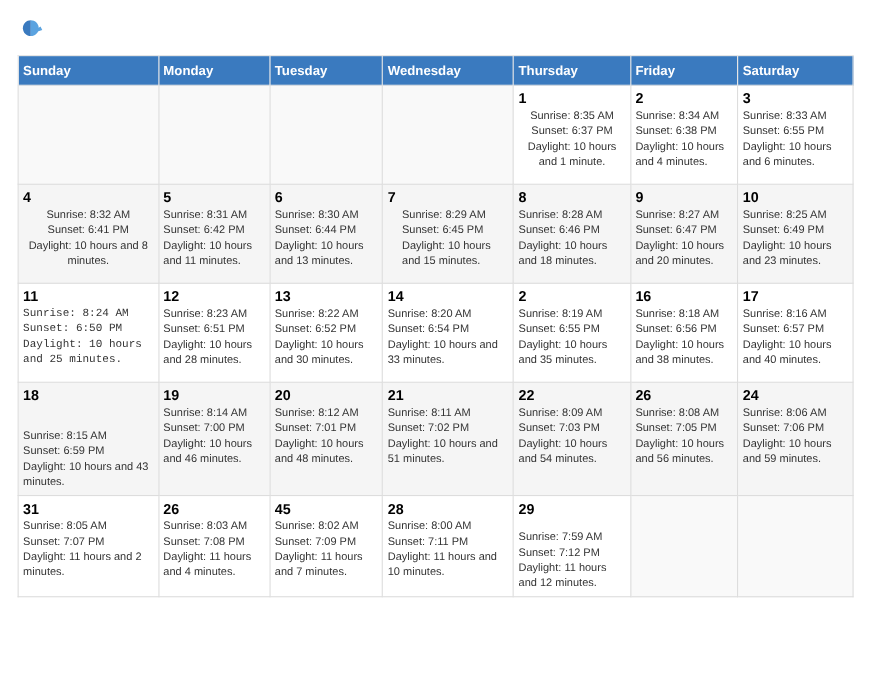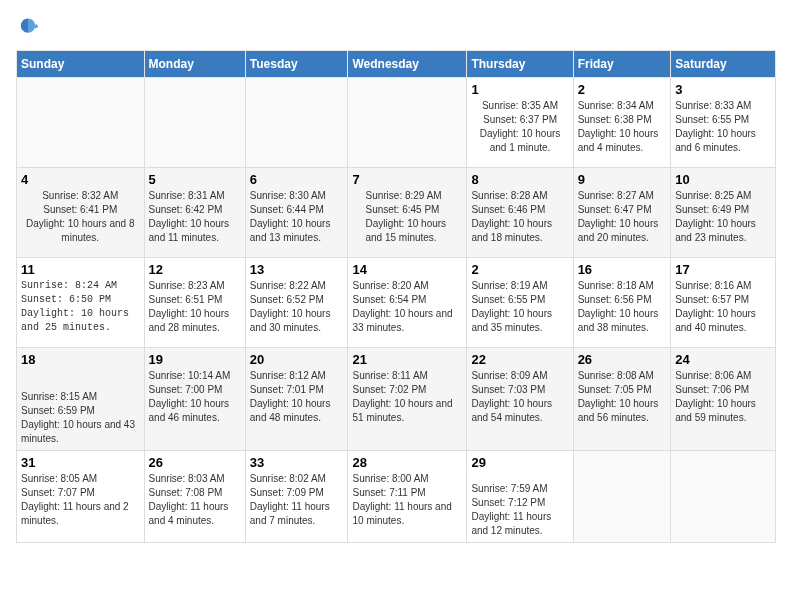--- a/index.html
+++ b/index.html
@@ -237,21 +237,21 @@
       </tr>
       <tr>
         <td>
           <div class="day-number">18</div>
           <div class="day-info" style="white-space: pre-line; margin-top: 23px;">Sunrise: 8:15 AM
 Sunset: 6:59 PM
 Daylight: 10 hours and 43 minutes.</div>
         </td>
         <td>
           <div class="day-number">19</div>
-          <div class="day-info" style="white-space: pre-line;">Sunrise: 10:14 AM
+          <div class="day-info" style="white-space: pre-line;">Sunrise: 8:14 AM
 Sunset: 7:00 PM
 Daylight: 10 hours and 46 minutes.</div>
         </td>
         <td>
           <div class="day-number">20</div>
           <div class="day-info" style="white-space: pre-line;">Sunrise: 8:12 AM
 Sunset: 7:01 PM
 Daylight: 10 hours and 48 minutes.</div>
         </td>
         <td>
@@ -286,21 +286,21 @@
 Sunset: 7:07 PM
 Daylight: 11 hours and 2 minutes.</div>
         </td>
         <td>
           <div class="day-number">26</div>
           <div class="day-info" style="white-space: pre-line;">Sunrise: 8:03 AM
 Sunset: 7:08 PM
 Daylight: 11 hours and 4 minutes.</div>
         </td>
         <td>
-          <div class="day-number">33</div>
+          <div class="day-number">45</div>
           <div class="day-info" style="white-space: pre-line;">Sunrise: 8:02 AM
 Sunset: 7:09 PM
 Daylight: 11 hours and 7 minutes.</div>
         </td>
         <td>
           <div class="day-number">28</div>
           <div class="day-info" style="white-space: pre-line;">Sunrise: 8:00 AM
 Sunset: 7:11 PM
 Daylight: 11 hours and 10 minutes.</div>
         </td>

